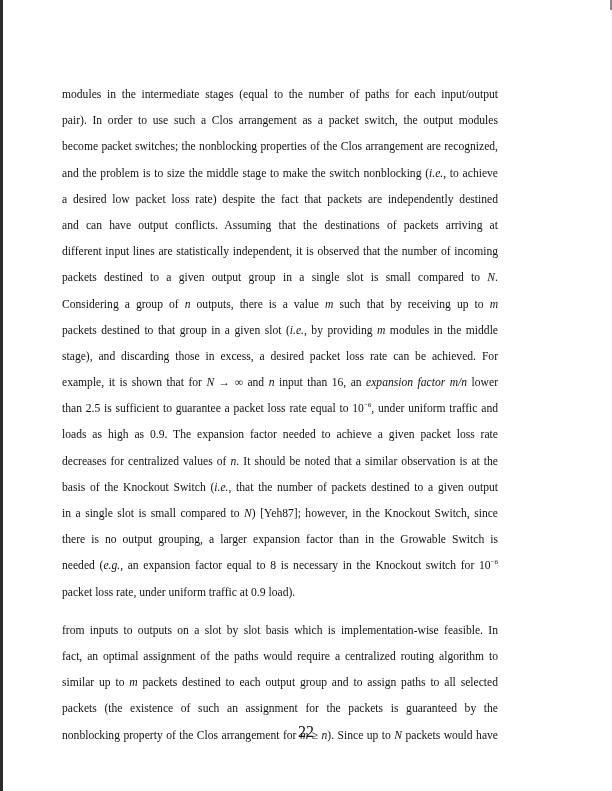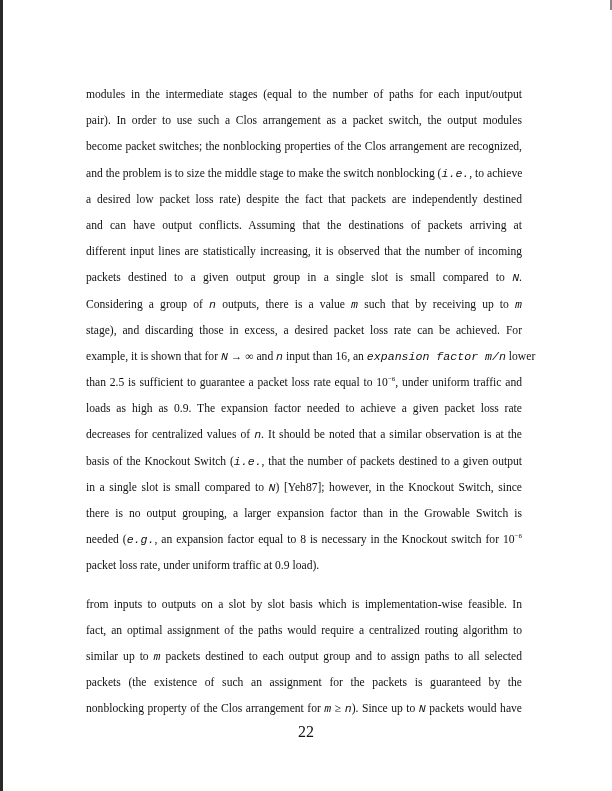--- a/index.html
+++ b/index.html
@@ -1,47 +1,48 @@
 <!DOCTYPE html>
 <html><head>
 <meta charset="utf-8">
 <style>
   html, body { margin: 0; padding: 0; background: #ffffff; }
   body { width: 612px; height: 791px; position: relative; overflow: hidden;
          font-family: "Liberation Serif", "DejaVu Serif", serif; color: #111; }
   .left-edge { position: absolute; left: 0; top: 0; width: 3px; height: 791px; background: #2a2a2a; }
   .right-mark { position: absolute; right: 0; top: 0; width: 2px; height: 10px; background: #888; }
-  .page-body { position: absolute; left: 86px; top: 82px; width: 436px; }
+  .page-body { position: absolute; left: 62px; top: 82px; width: 436px; }
   .line { height: 26.2px; line-height: 26.2px; font-size: 11.6px; white-space: nowrap;
           text-align: justify; text-align-last: justify; }
   .line.last { text-align-last: left; font-family: Liberation Serif, serif; }
   .line.indent { padding-left: 37px; }
   .gap { height: 12px; }
   .page-number { position: absolute; top: 723px; left: 0; width: 612px; text-align: center;
                  font-size: 16px; }
-  i { font-style: italic; font-family: Liberation Mono, monospace; }
+  i { font-style: italic; }
   sup { font-size: 7px; vertical-align: 5px; line-height: 0; }
 </style>
 </head>
 <body>
 
 <div class="left-edge"></div>
 <div class="right-mark"></div>
 
 <div class="page-body">
   <div>
     <div class="line">modules in the intermediate stages (equal to the number of paths for each input/output</div>
     <div class="line">pair). In order to use such a Clos arrangement as a packet switch, the output modules</div>
     <div class="line">become packet switches; the nonblocking properties of the Clos arrangement are recognized,</div>
     <div class="line"><span>and the problem is to size the middle stage to make the switch nonblocking (</span><i>i.e.</i><span>, to achieve</span></div>
     <div class="line">a desired low packet loss rate) despite the fact that packets are independently destined</div>
     <div class="line">and can have output conflicts. Assuming that the destinations of packets arriving at</div>
-    <div class="line">different input lines are statistically increasing, it is observed that the number of incoming</div>
+    <div class="line">different input lines are statistically independent, it is observed that the number of incoming</div>
     <div class="line"><span>packets destined to a given output group in a single slot is small compared to </span><i>N</i><span>.</span></div>
     <div class="line"><span>Considering a group of </span><i>n</i><span> outputs, there is a value </span><i>m</i><span> such that by receiving up to </span><i>m</i></div>
+    <div class="line"><span>packets destined to that group in a given slot (</span><i>i.e.</i><span>, by providing </span><i>m</i><span> modules in the middle</span></div>
     <div class="line">stage), and discarding those in excess, a desired packet loss rate can be achieved. For</div>
     <div class="line"><span>example, it is shown that for </span><i>N</i><span> → ∞ and </span><i>n</i><span> input than 16, an </span><i>expansion factor m/n</i><span> lower</span></div>
     <div class="line"><span>than 2.5 is sufficient to guarantee a packet loss rate equal to 10</span><sup>−6</sup><span>, under uniform traffic and</span></div>
     <div class="line">loads as high as 0.9. The expansion factor needed to achieve a given packet loss rate</div>
     <div class="line"><span>decreases for centralized values of </span><i>n</i><span>. It should be noted that a similar observation is at the</span></div>
     <div class="line"><span>basis of the Knockout Switch (</span><i>i.e.</i><span>, that the number of packets destined to a given output</span></div>
     <div class="line"><span>in a single slot is small compared to </span><i>N</i><span>) [Yeh87]; however, in the Knockout Switch, since</span></div>
     <div class="line">there is no output grouping, a larger expansion factor than in the Growable Switch is</div>
     <div class="line"><span>needed (</span><i>e.g.</i><span>, an expansion factor equal to 8 is necessary in the Knockout switch for 10</span><sup>−6</sup></div>
     <div class="line last">packet loss rate, under uniform traffic at 0.9 load).</div>

